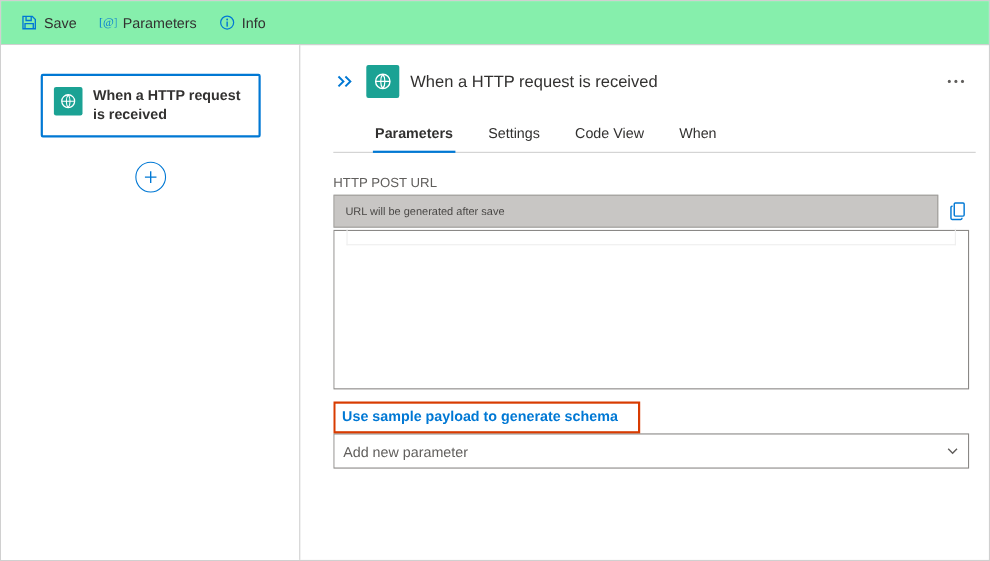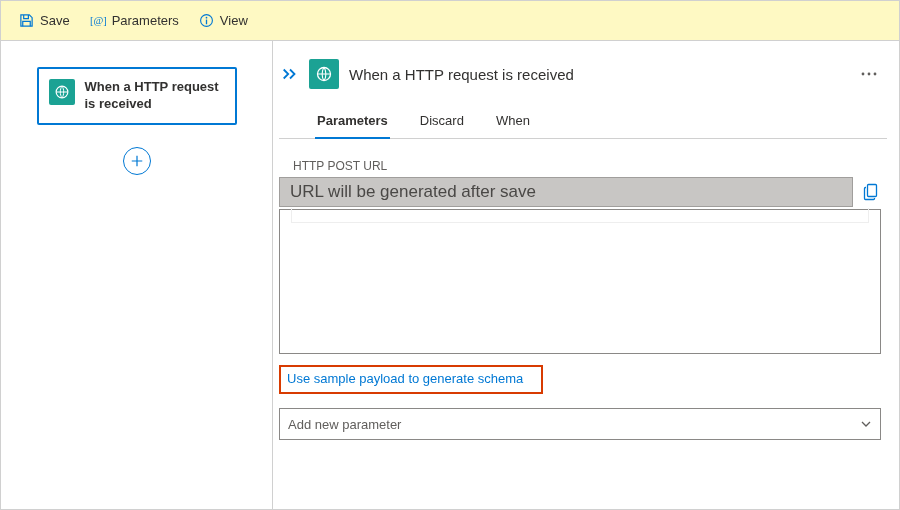--- a/index.html
+++ b/index.html
@@ -9,51 +9,51 @@
     --border:#d0d0d0;
     --border-strong:#8a8886;
     --text:#323130;
     --text-light:#605e5c;
     --bg:#ffffff;
     --bg-soft:#f3f2f1;
   }
   html,body{margin:0;padding:0;font-family:"Segoe UI",Arial,sans-serif;font-size:13px;color:var(--text);background:#fff;}
   .app{width:900px;height:510px;border:1px solid var(--border);box-sizing:border-box;display:flex;flex-direction:column;overflow:hidden;}
   
-  .cmdbar{display:flex;align-items:center;gap:4px;padding:4px 10px;border-bottom:1px solid var(--border);background:#fef9c3;height:40px;box-sizing:border-box;}
+  .cmdbar{display:flex;align-items:center;gap:4px;padding:4px 10px;border-bottom:1px solid var(--border);background:#86efac;height:40px;box-sizing:border-box;}
   .cmd{display:flex;align-items:center;gap:6px;padding:4px 8px;color:var(--text);cursor:pointer;border-radius:2px;}
   .cmd .ic{color:var(--blue);display:flex;align-items:center;}
   
-  .split{flex:1;display:flex;min-height:0;}
+  .split{flex:1;display:flex;min-height:0;gap:24px;}
   .left{width:272px;border-right:1px solid var(--border);background:#fff;padding:26px 14px 10px;box-sizing:border-box;display:flex;flex-direction:column;align-items:center;}
   .trigger-card{width:200px;border:2px solid var(--blue);border-radius:2px;background:#fff;display:flex;align-items:flex-start;padding:10px;gap:10px;box-sizing:border-box;}
   .trigger-icon{width:26px;height:26px;background:var(--teal);border-radius:2px;display:flex;align-items:center;justify-content:center;flex:0 0 26px;}
   .trigger-title{font-weight:600;font-size:13px;line-height:1.3;}
   .add-circle{margin-top:22px;width:26px;height:26px;border:1px solid var(--blue);border-radius:50%;display:flex;align-items:center;justify-content:center;color:var(--blue);cursor:pointer;background:#fff;}
   .right{flex:1;display:flex;flex-direction:column;min-width:0;padding:18px 12px 8px 6px;box-sizing:border-box;}
   .detail-head{display:flex;align-items:center;gap:10px;padding:0 4px 6px 2px;}
   .collapse-btn{color:var(--blue);display:flex;align-items:center;cursor:pointer;font-weight:600;}
   .detail-icon{width:30px;height:30px;background:var(--teal);border-radius:2px;display:flex;align-items:center;justify-content:center;}
   .detail-title{font-size:15px;font-weight:400;}
   .more{margin-left:auto;color:var(--text-light);cursor:pointer;padding:2px 6px;}
   .tabs{display:flex;gap:28px;padding:10px 0 0 36px;border-bottom:1px solid var(--border);}
   .tab{padding:8px 2px 10px;cursor:pointer;color:var(--text);position:relative;}
   .tab.active{color:var(--text);font-weight:600;}
   .tab.active::after{content:"";position:absolute;left:0;right:0;bottom:-1px;height:2px;background:var(--blue);}
   .panel{padding:16px 6px 4px 0;overflow:auto;flex:1;}
-  .field-label{font-size:12px;color:var(--text-light);margin:4px 0 4px 14px;}
+  .field-label{font-size:12px;color:var(--text-light);margin:4px 0 4px 0;}
   .url-row{display:flex;align-items:center;gap:8px;}
-  .url-box{flex:1;background:#c8c6c4;border:1px solid #a09e9c;color:#4a4846;padding:6px 10px;height:30px;box-sizing:border-box;display:flex;align-items:center;font-size:17px;}
+  .url-box{flex:1;background:#c8c6c4;border:1px solid #a09e9c;color:#4a4846;padding:6px 10px;height:30px;box-sizing:border-box;display:flex;align-items:center;font-size:10px;}
   .copy-btn{color:var(--blue);cursor:pointer;padding:2px;}
   .schema-box{width:100%;height:145px;border:1px solid var(--border-strong);box-sizing:border-box;background:#fff;resize:none;font-family:inherit;font-size:13px;padding:4px;margin-top:2px;}
   .schema-box-wrap{position:relative;}
   .schema-box-wrap::before{content:"";position:absolute;top:1px;left:12px;right:12px;height:14px;border-left:1px solid #eee;border-right:1px solid #eee;border-bottom:1px solid #eee;pointer-events:none;}
-  .sample-link-wrap{margin-top:8px;border:2px solid #d83b01;display:inline-block;padding:4px 18px 6px 6px;}
+  .sample-link-wrap{margin-top:8px;border:2px solid #d83b01;display:inline-block;padding:4px 18px 6px 6px;font-weight:bold;}
   .sample-link{color:var(--blue);font-size:13px;cursor:pointer;}
-  .add-param{margin-top:14px;border:1px solid var(--border-strong);height:32px;display:flex;align-items:center;justify-content:space-between;padding:0 8px;color:var(--text-light);cursor:pointer;box-sizing:border-box;}
+  .add-param{border:1px solid var(--border-strong);height:32px;display:flex;align-items:center;justify-content:space-between;padding:0 8px;color:var(--text-light);cursor:pointer;box-sizing:border-box;}
   svg{display:block;}
 </style>
 </head>
 <body>
 
 <div class="app">
 
   <div class="cmdbar">
     <div class="cmd">
       <span class="ic">
@@ -73,21 +73,21 @@
       <span>Parameters</span>
     </div>
     <div class="cmd">
       <span class="ic">
         <svg width="15" height="15" viewBox="0 0 16 16">
             <circle cx="8" cy="8" r="6.3" fill="none" stroke="#0078d4" stroke-width="1.2"></circle>
             <circle cx="8" cy="5" r="0.9" fill="#0078d4"></circle>
             <rect x="7.3" y="7" width="1.4" height="5" fill="#0078d4"></rect>
           </svg>
       </span>
-      <span>View</span>
+      <span>Info</span>
     </div>
   </div>
 
   <div class="split">
 
     <div class="left">
       <div class="trigger-card">
         <div class="trigger-icon">
           <svg width="18" height="18" viewBox="0 0 20 20">
               <circle cx="10" cy="10" r="6.5" fill="none" stroke="#fff" stroke-width="1.3"></circle>
@@ -121,21 +121,22 @@
           <svg width="16" height="4" viewBox="0 0 16 4">
               <circle cx="2" cy="2" r="1.4" fill="#605e5c"></circle>
               <circle cx="8" cy="2" r="1.4" fill="#605e5c"></circle>
               <circle cx="14" cy="2" r="1.4" fill="#605e5c"></circle>
             </svg>
         </div>
       </div>
 
       <div class="tabs">
         <div class="tab active">Parameters</div>
-        <div class="tab">Discard</div>
+        <div class="tab">Settings</div>
+        <div class="tab">Code View</div>
         <div class="tab">When</div>
       </div>
 
       <div class="panel">
         <div class="field-label">HTTP POST URL</div>
         <div class="url-row">
           <div class="url-box">
             <span>URL will be generated after save</span>
           </div>
           <div class="copy-btn">

